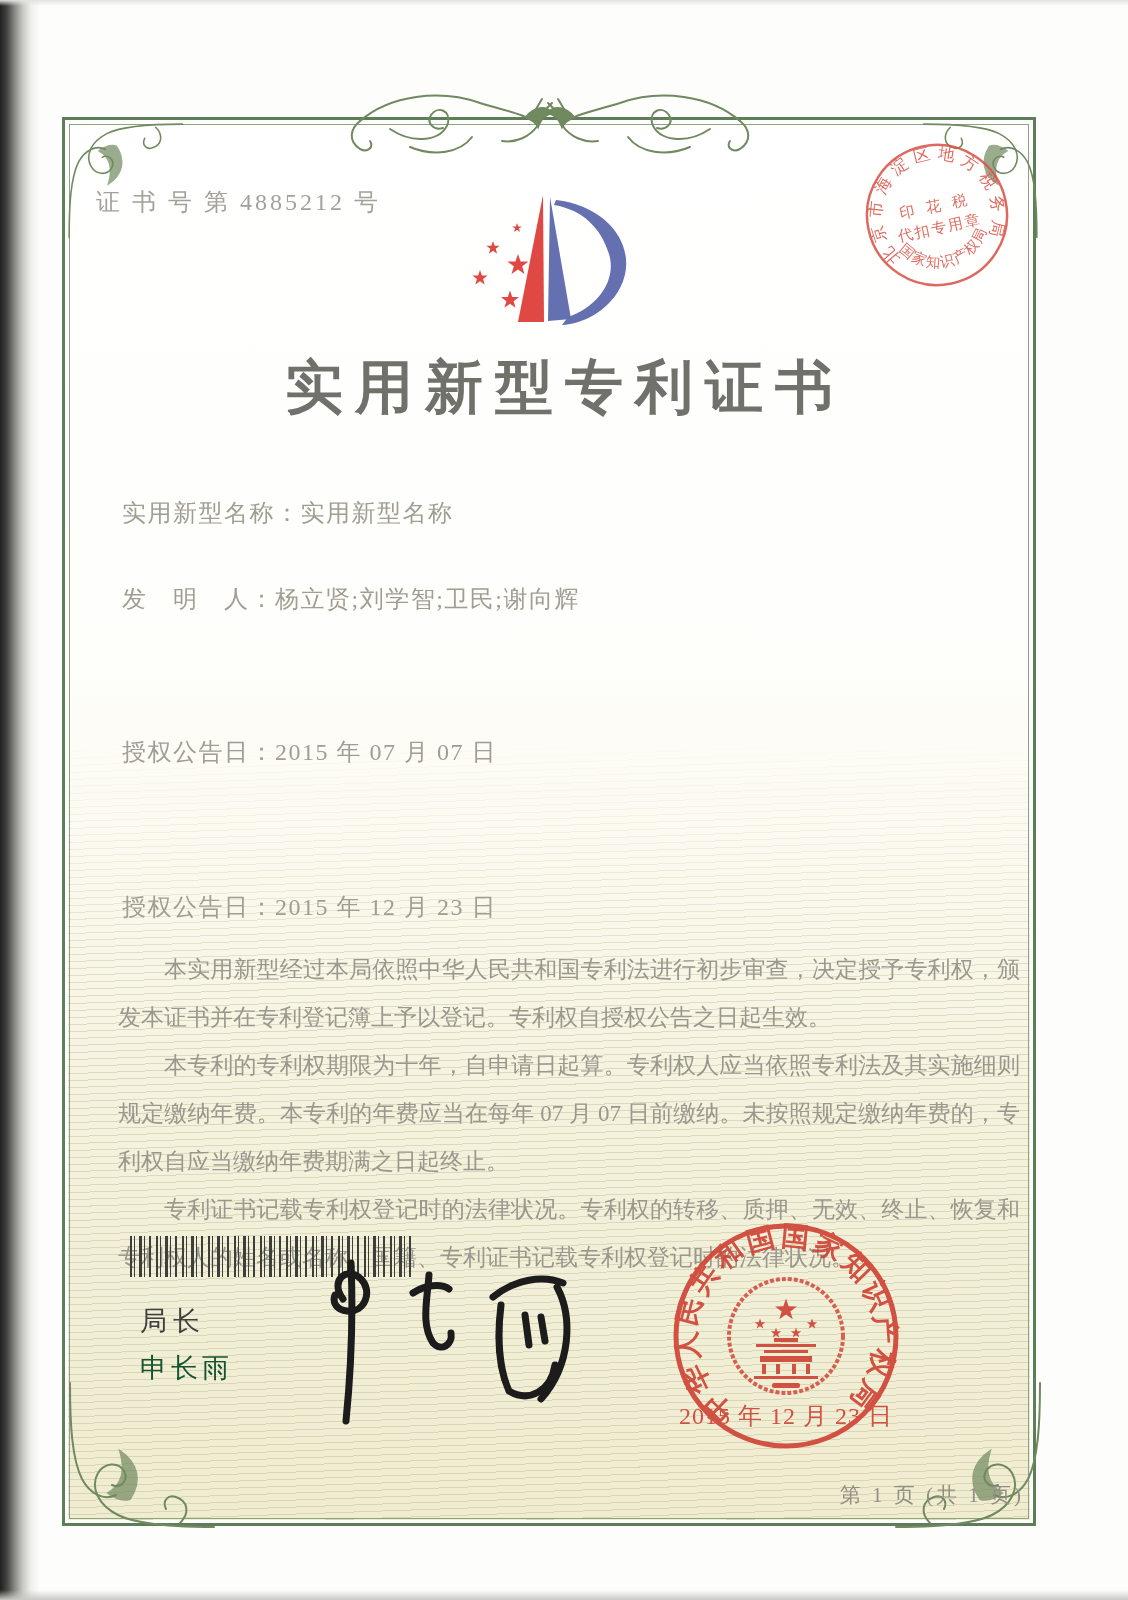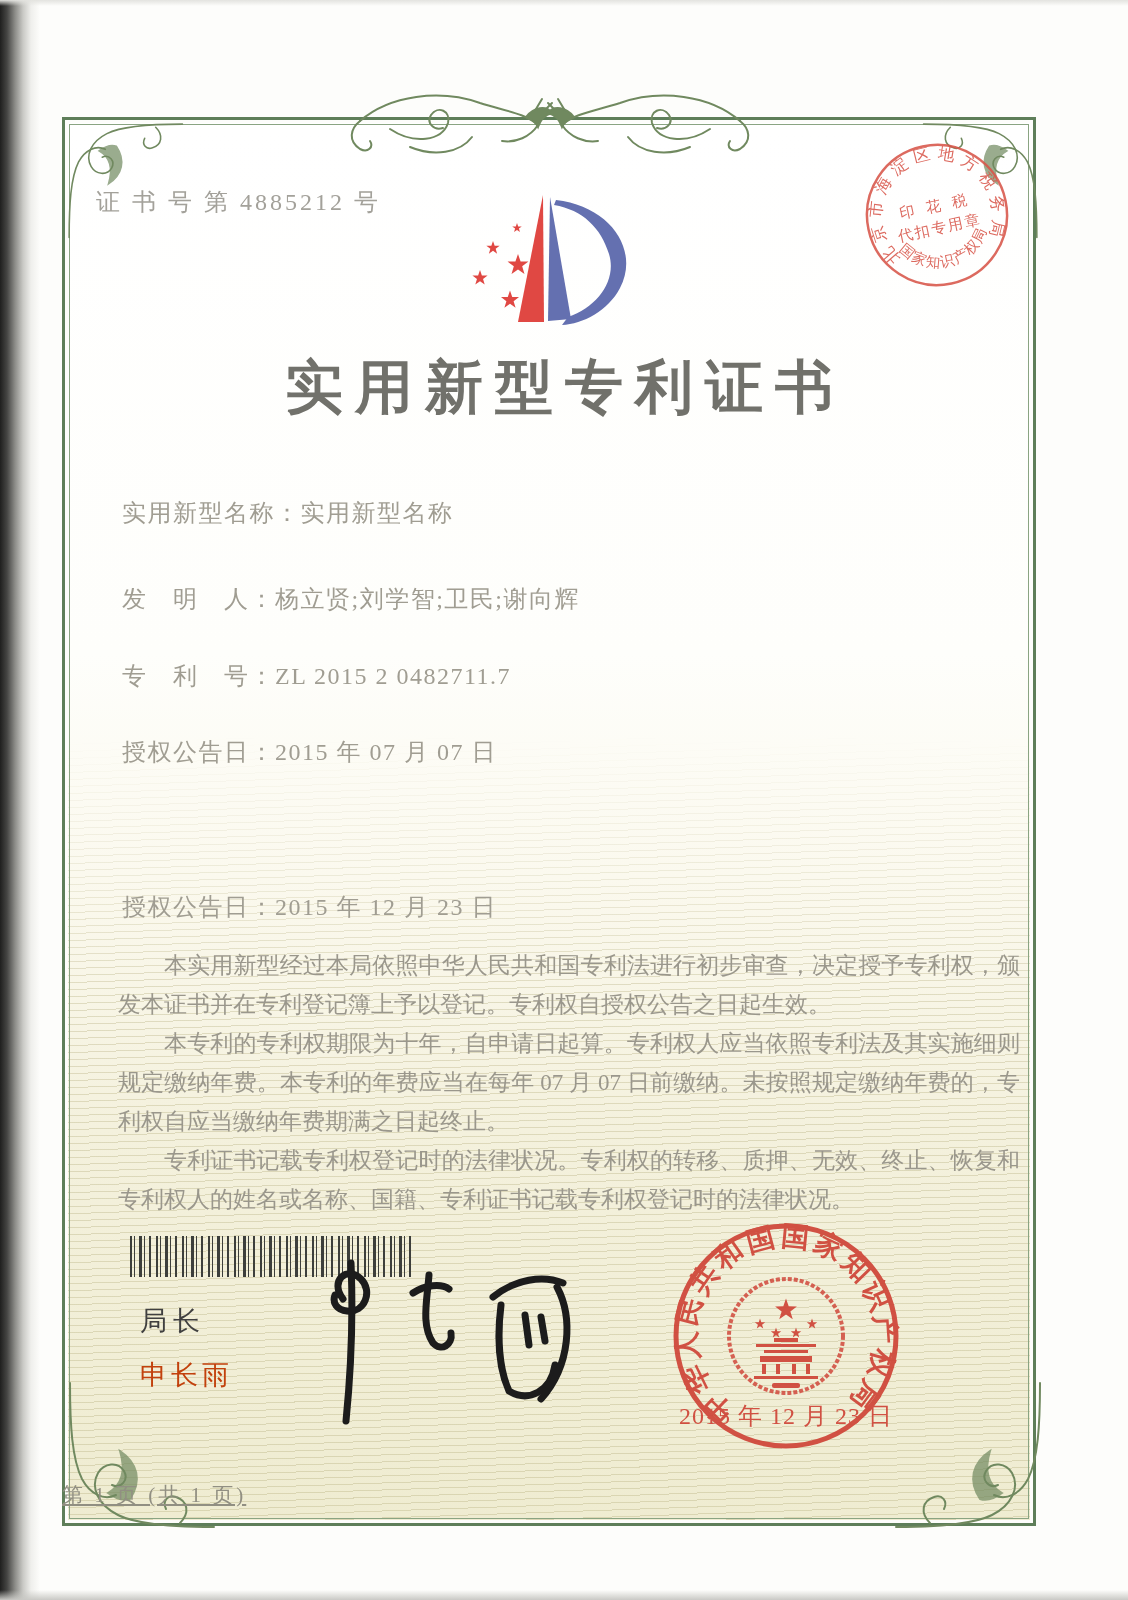--- a/index.html
+++ b/index.html
@@ -34,35 +34,35 @@
   .dragons{left:330px;top:73px;width:440px;height:96px;}
 
   .content{position:absolute;inset:0;z-index:4;}
   .cert-number{position:absolute;left:96px;top:186px;font-size:24px;color:#a3a19a;letter-spacing:3px;}
   .logo{position:absolute;left:452px;top:170px;width:200px;height:162px;}
   .tax-stamp{position:absolute;left:856px;top:134px;width:162px;height:162px;opacity:.88;}
   .main-title{position:absolute;left:62px;top:349px;width:974px;text-align:center;
     font-size:58px;font-weight:600;color:#71716b;letter-spacing:12px;white-space:nowrap;margin-left:16px;}
   .field-row{position:absolute;left:122px;font-size:24px;color:#a09d92;letter-spacing:1.5px;white-space:nowrap;}
   .field-row .lbl{margin-right:0;}
-  .paragraphs{position:absolute;left:118px;top:946px;width:902px;font-size:23px;line-height:39px;
+  .paragraphs{position:absolute;left:118px;top:946px;width:902px;font-size:23px;line-height:48px;
     color:#9a978c;text-align:justify;}
   .paragraphs p{margin:0;text-indent:2em;}
   .barcode{position:absolute;left:130px;top:1236px;width:284px;height:41px;
     background:repeating-linear-gradient(90deg,#3d3f3c 0 2px,transparent 2px 4px,#3d3f3c 4px 5px,
       transparent 5px 9px,#3d3f3c 9px 12px,transparent 12px 14px,#3d3f3c 14px 15px,transparent 15px 19px,
       #3d3f3c 19px 21px,transparent 21px 26px);}
   .director-title{position:absolute;left:140px;top:1303px;font-size:27px;color:#404040;letter-spacing:6px;
     font-family:"Liberation Sans","DejaVu Sans",sans-serif;}
-  .director-name{position:absolute;left:140px;top:1350px;font-size:27px;color:#c2410c;letter-spacing:4px;
-    font-family:"Liberation Sans","DejaVu Sans",sans-serif;margin-top:7px;}
+  .director-name{position:absolute;left:140px;top:1350px;font-size:27px;color:#14532d;letter-spacing:4px;
+    font-family:"Liberation Sans","DejaVu Sans",sans-serif;}
   .signature{position:absolute;left:285px;top:1253px;width:305px;height:175px;}
   .office-seal{position:absolute;left:650px;top:1200px;width:272px;height:272px;opacity:.92;}
-  .page-footer{position:absolute;left:62px;top:1481px;width:962px;text-align:left;
-    font-size:21px;color:#918f82;letter-spacing:3px;text-decoration:underline;}
+  .page-footer{position:absolute;left:62px;top:1481px;width:962px;text-align:right;
+    font-size:21px;color:#918f82;letter-spacing:3px;}
 </style>
 </head>
 <body>
 
 <div class="page">
 
   <svg width="0" height="0" style="position:absolute">
     <defs>
       <path id="star" d="M0,-10 L2.35,-3.24 L9.51,-3.09 L3.8,1.24 L5.88,8.09 L0,4 L-5.88,8.09 L-3.8,1.24 L-9.51,-3.09 L-2.35,-3.24 Z"></path>
     </defs>
@@ -156,23 +156,20 @@
       </g>
     </svg>
 
     <div class="main-title">实用新型专利证书</div>
 
     <div class="field-row" style="top:497px">
       <span class="lbl">实用新型名称：</span><span>实用新型名称</span>
     </div>
     <div class="field-row" style="top:583px">
       <span class="lbl">发　明　人：</span><span>杨立贤;刘学智;卫民;谢向辉</span>
-    </div>
-    <div class="field-row" style="top:660px">
-      <span class="lbl">专　利　号：</span><span>ZL 2015 2 0482711.7</span>
     </div>
     <div class="field-row" style="top:736px">
       <span class="lbl">授权公告日：</span><span>2015 年 07 月 07 日</span>
     </div>
     <div class="field-row" style="top:891px">
       <span class="lbl">授权公告日：</span><span>2015 年 12 月 23 日</span>
     </div>
 
     <div class="paragraphs">
       <p>本实用新型经过本局依照中华人民共和国专利法进行初步审查，决定授予专利权，颁发本证书并在专利登记簿上予以登记。专利权自授权公告之日起生效。</p>

